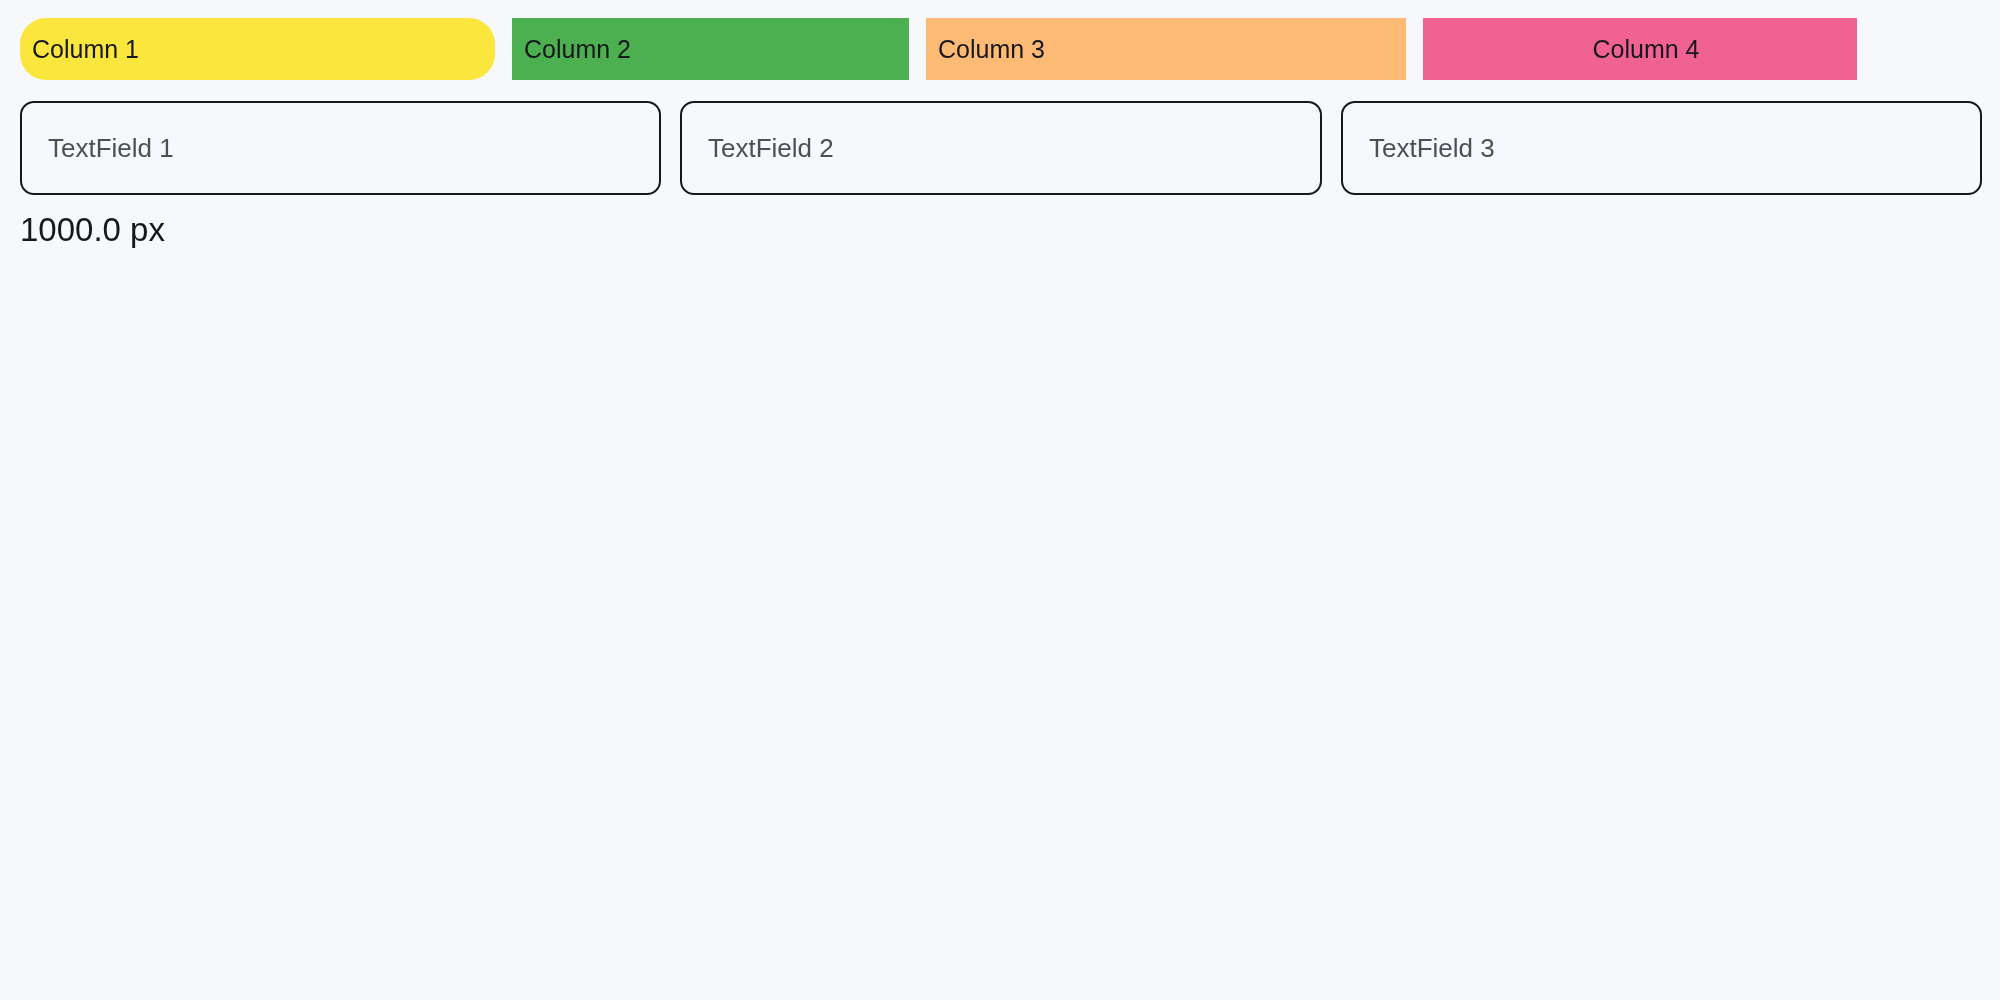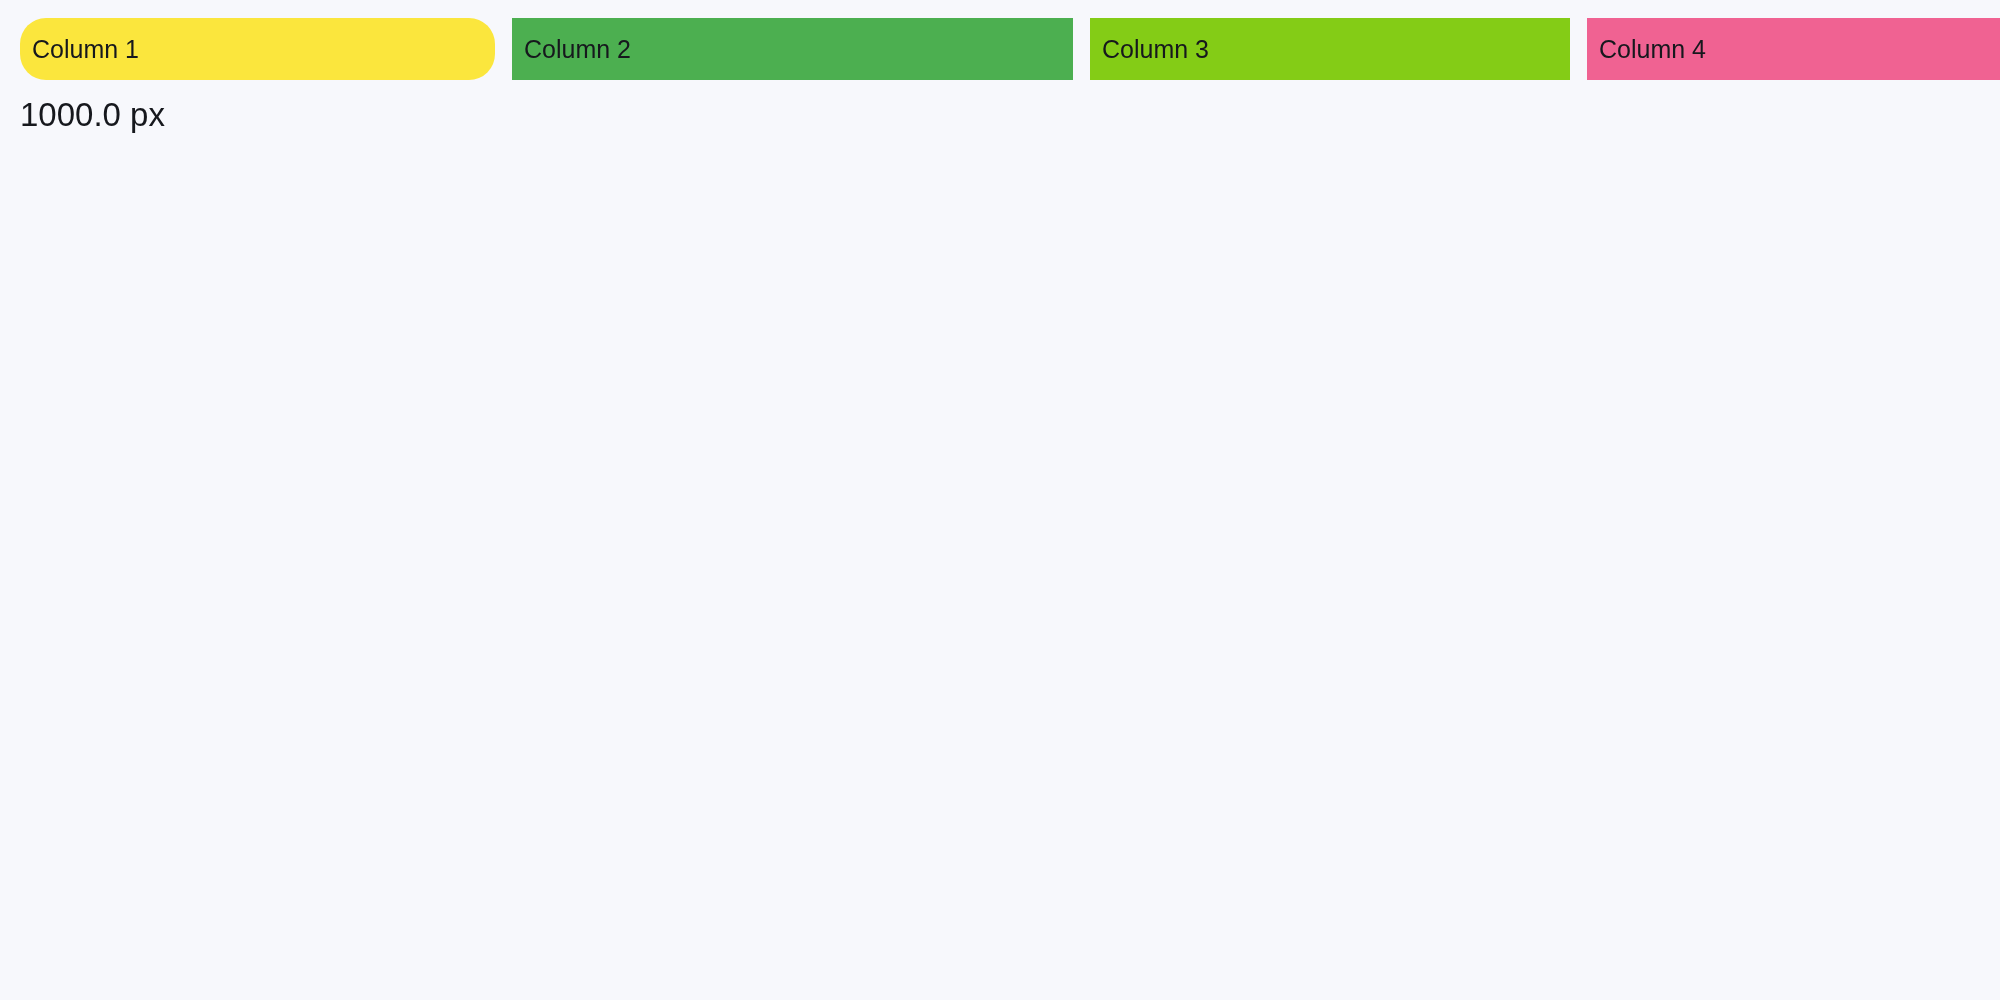--- a/index.html
+++ b/index.html
@@ -99,27 +99,38 @@
 </style>
 </head>
 <body style="background: rgb(247, 248, 252);">
 
 <div id="app">
 
   <div class="column-row">
     <div class="column-bar col-1" style="background: rgb(251, 230, 61); width: 475px; border-radius: 26px;">
       <span class="column-bar-label">Column 1</span>
     </div>
-    <div class="column-bar col-2" style="background: rgb(76, 175, 80); width: 561px;">
+    <div class="column-bar col-2" style="background: rgb(76, 175, 80); width: 397px;">
       <span class="column-bar-label">Column 2</span>
     </div>
-    <div class="column-bar col-3" style="background: #84cc16; width: 480px;">
+    <div class="column-bar col-3" style="background: #fdba74; width: 480px;">
       <span class="column-bar-label">Column 3</span>
     </div>
-    <div class="column-bar col-4" style="background: rgb(240, 98, 146); width: 529px;">
+    <div class="column-bar col-4" style="background: rgb(240, 98, 146); width: 434px; justify-content: center;">
       <span class="column-bar-label">Column 4</span>
     </div>
   </div>
 
+  <div class="textfield-row">
+    <div class="textfield tf-1" style="width: 641px;">
+      <span class="textfield-placeholder">TextField 1</span>
+    </div>
+    <div class="textfield tf-2" style="width: 642px;">
+      <span class="textfield-placeholder">TextField 2</span>
+    </div>
+    <div class="textfield tf-3" style="width: 641px;">
+      <span class="textfield-placeholder">TextField 3</span>
+    </div>
+  </div>
 
   <div class="measure-label">1000.0 px</div>
 
 </div>
 
 </body></html>

